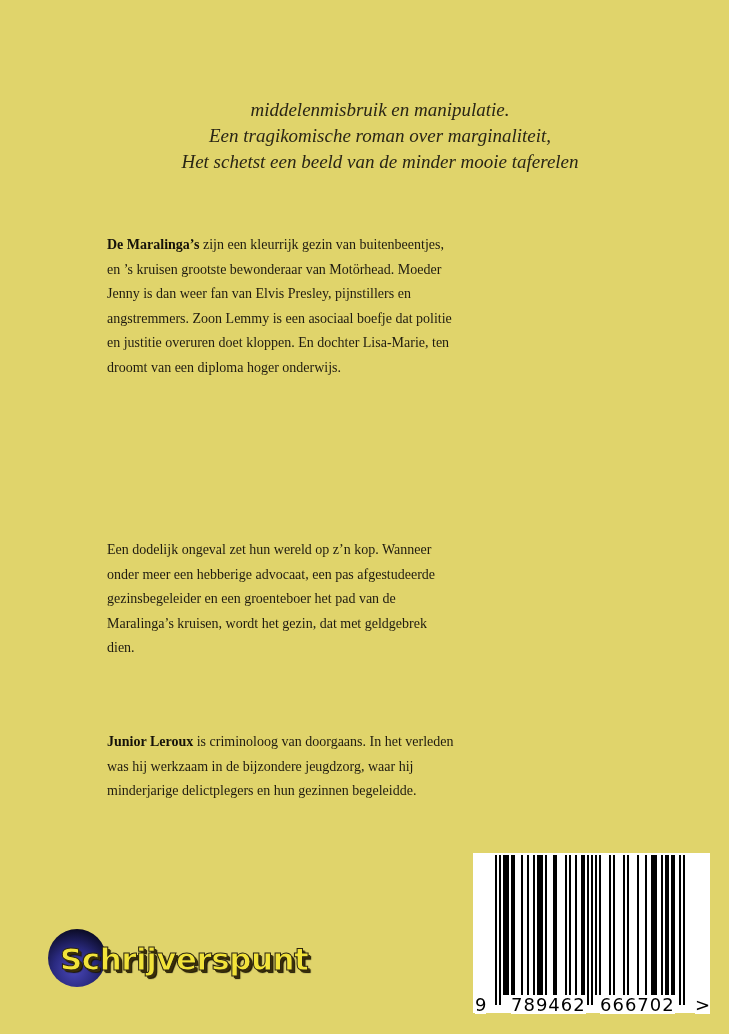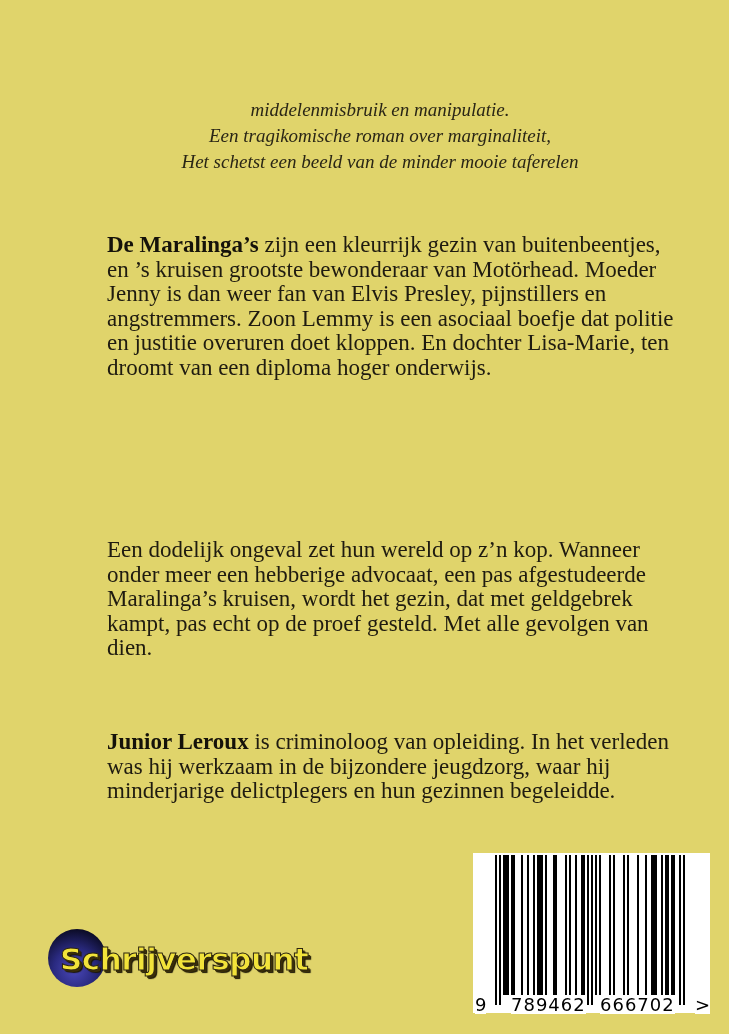--- a/index.html
+++ b/index.html
@@ -11,21 +11,21 @@
       font-family: "Liberation Serif", "DejaVu Serif", serif;
     }
     .tagline {
       position: absolute; left: 100px; top: 97px; width: 560px;
       text-align: center; font-style: italic;
       font-size: 19px; line-height: 26px; color: #2a2616;
     }
     .tagline div { white-space: nowrap; }
     .body-text {
       position: absolute; left: 107px; width: 560px;
-      font-size: 23px; line-height: 24.6px; color: #1f1b10;
+      font-size: 14px; line-height: 24.6px; color: #1f1b10;
     }
     .body-text div { white-space: nowrap; }
     .p1 { top: 233px; }
     .p2 { top: 538px; }
     .p3 { top: 730px; }
     b { font-weight: bold; color: #15120a; }
 
     .logo {
       position: absolute; left: 46px; top: 929px; width: 260px; height: 60px;
     }
@@ -71,27 +71,27 @@
   <div>en ’s kruisen grootste bewonderaar van Motörhead. Moeder</div>
   <div>Jenny is dan weer fan van Elvis Presley, pijnstillers en</div>
   <div>angstremmers. Zoon Lemmy is een asociaal boefje dat politie</div>
   <div>en justitie overuren doet kloppen. En dochter Lisa-Marie, ten</div>
   <div>droomt van een diploma hoger onderwijs.</div>
 </div>
 
 <div class="body-text p2">
   <div>Een dodelijk ongeval zet hun wereld op z’n kop. Wanneer</div>
   <div>onder meer een hebberige advocaat, een pas afgestudeerde</div>
+  <div>gezinsbegeleider en een groenteboer het pad van de</div>
   <div>Maralinga’s kruisen, wordt het gezin, dat met geldgebrek</div>
-  <div>kampt, pas echt op de proef gesteld. Met alle gevolgen van</div>
   <div>dien.</div>
 </div>
 
 <div class="body-text p3">
-  <div><b>Junior Leroux</b><span> is criminoloog van opleiding. In het verleden</span></div>
+  <div><b>Junior Leroux</b><span> is criminoloog van doorgaans. In het verleden</span></div>
   <div>was hij werkzaam in de bijzondere jeugdzorg, waar hij</div>
   <div>minderjarige delictplegers en hun gezinnen begeleidde.</div>
 </div>
 
 <div class="logo">
   <div class="logo-circle"></div>
   <div class="logo-text">Schrijverspunt</div>
 </div>
 
 <div class="barcode">

